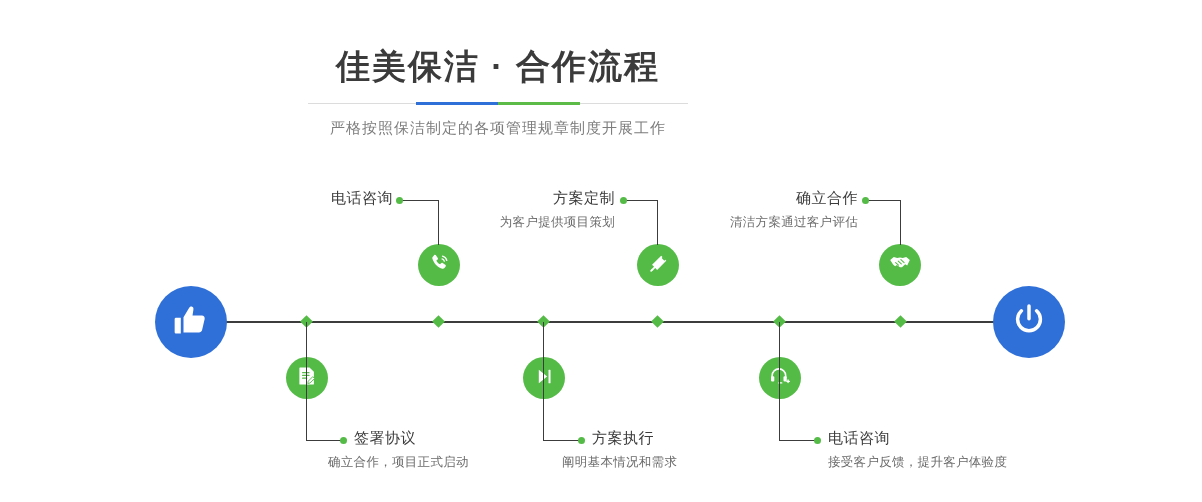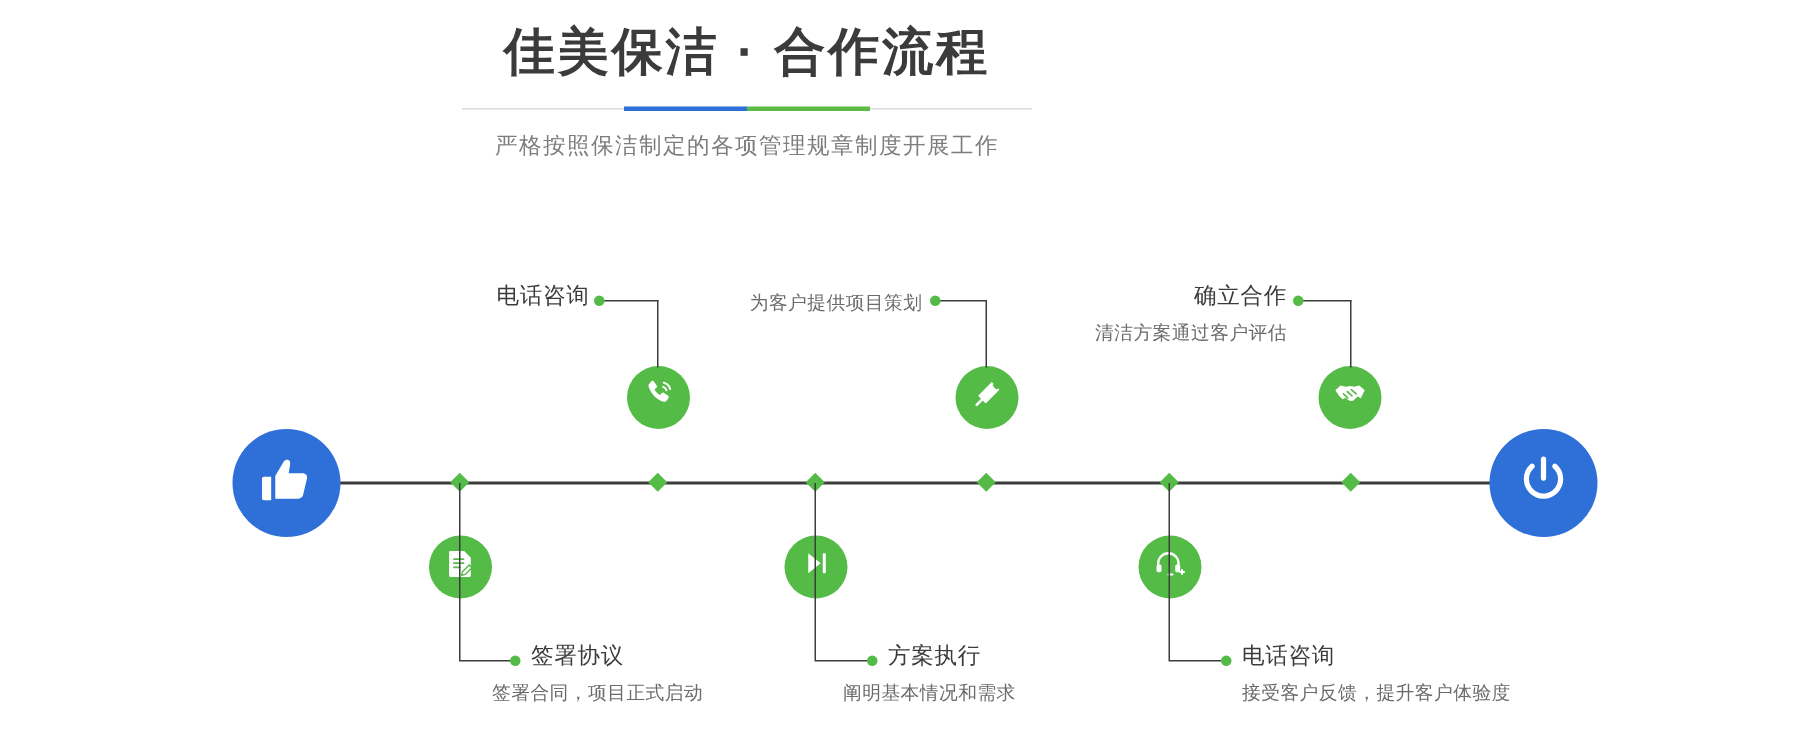--- a/index.html
+++ b/index.html
@@ -17,21 +17,21 @@
   }
   #canvas {
     position: relative;
     width: 1202px;
     height: 502px;
   }
 
   
   .header {
     position: absolute;
-    top: 13px;
+    top: 44px;
     left: 0;
     width: 996px;
     text-align: center;
   }
   .title {
     font-size: 34px;
     font-weight: bold;
     color: #3b3b3b;
     letter-spacing: 2px;
     line-height: 44px;
@@ -221,38 +221,39 @@
           <path d="M13.4 17.6l4.9-4.9 2 2-4.9 4.9-2.6.6z" fill="#ffffff" stroke="#55bb47" stroke-width="1"></path>
         </svg>
       </span>
     </div>
     <div class="diamond" style="left:302px; top:317px;"></div>
     <div class="connector v" style="left:306px; top:322px; height:118px;"></div>
     <div class="connector h" style="left:306px; top:440px; width:36px;"></div>
     <div class="dot" style="left:340px; top:437px;"></div>
     <div class="label below" style="left:354px; top:428px;">
       <div class="l-title">签署协议</div>
-      <div class="l-desc" style="margin-left:-26px;">签署合同，项目正式启动</div>
+      <div class="l-desc" style="margin-left:-26px;">确立合作，项目正式启动</div>
     </div>
 
     <div class="node-icon" style="left:637px; top:244px;">
       <span>
         <svg width="23" height="23" viewBox="0 0 24 24" fill="none" stroke="#ffffff" stroke-width="1.8" stroke-linecap="round">
           <path d="M4.3 19.7L9 15"></path>
           <path d="M14.8 3.9l5.3 5.3-9.5 9.5-5.3-5.3z" fill="#ffffff" stroke="none"></path>
           <path d="M4.4 19.6l2.1-.5-1.6-1.6z" fill="#ffffff" stroke="none"></path>
           <path d="M16.4 6.2l1.8 1.8" stroke="#55bb47"></path>
         </svg>
       </span>
     </div>
     <div class="diamond" style="left:653px; top:317px;"></div>
     <div class="connector v" style="left:657px; top:200px; height:45px;"></div>
     <div class="connector h" style="left:624px; top:200px; width:34px;"></div>
     <div class="dot" style="left:620px; top:197px;"></div>
     <div class="label above" style="left:455px; top:188px; width:160px; text-align:right;">
+      <div class="l-title" style="text-align:right;">方案定制</div>
       <div class="l-desc" style="">为客户提供项目策划</div>
     </div>
 
     <div class="node-icon" style="left:523px; top:357px;">
       <span>
         <svg width="21" height="21" viewBox="0 0 24 24" fill="#ffffff">
           <path d="M5.5 4.4L15 12l-9.5 7.6z"></path>
           <rect x="16.6" y="4.4" width="2.3" height="15.2" rx="0.6"></rect>
         </svg>
       </span>

